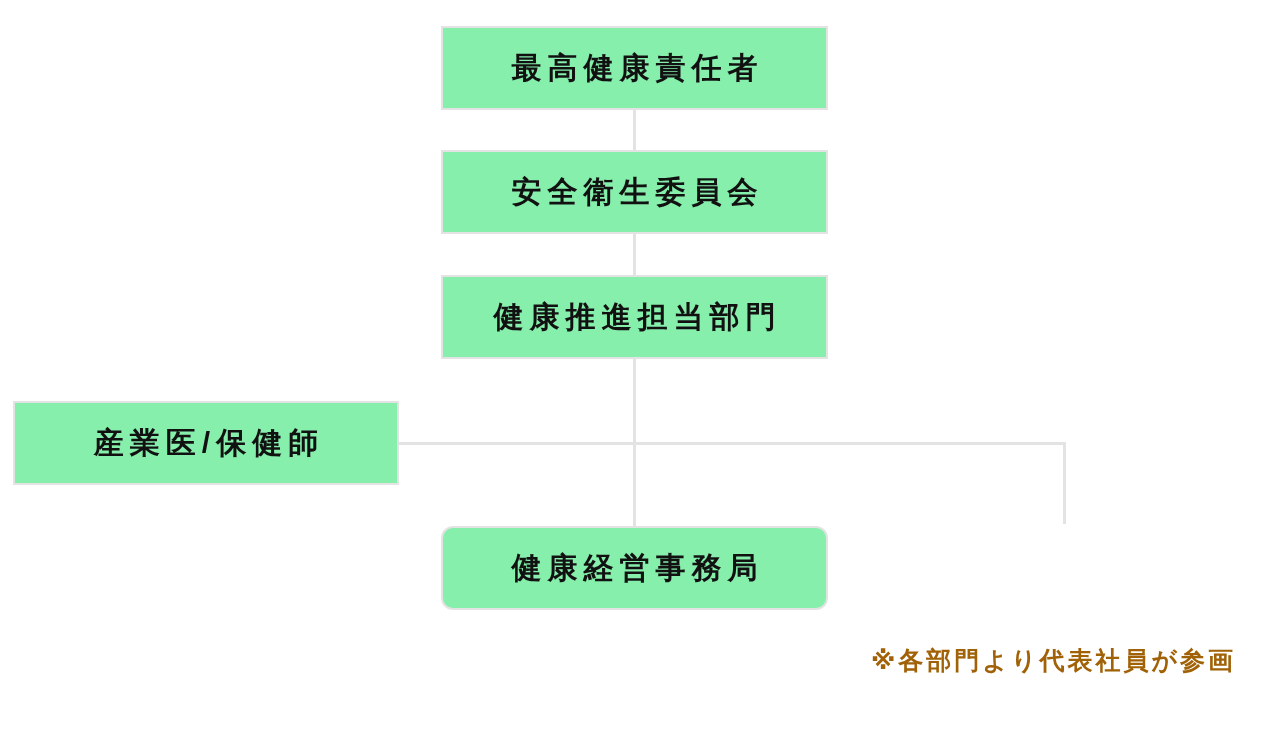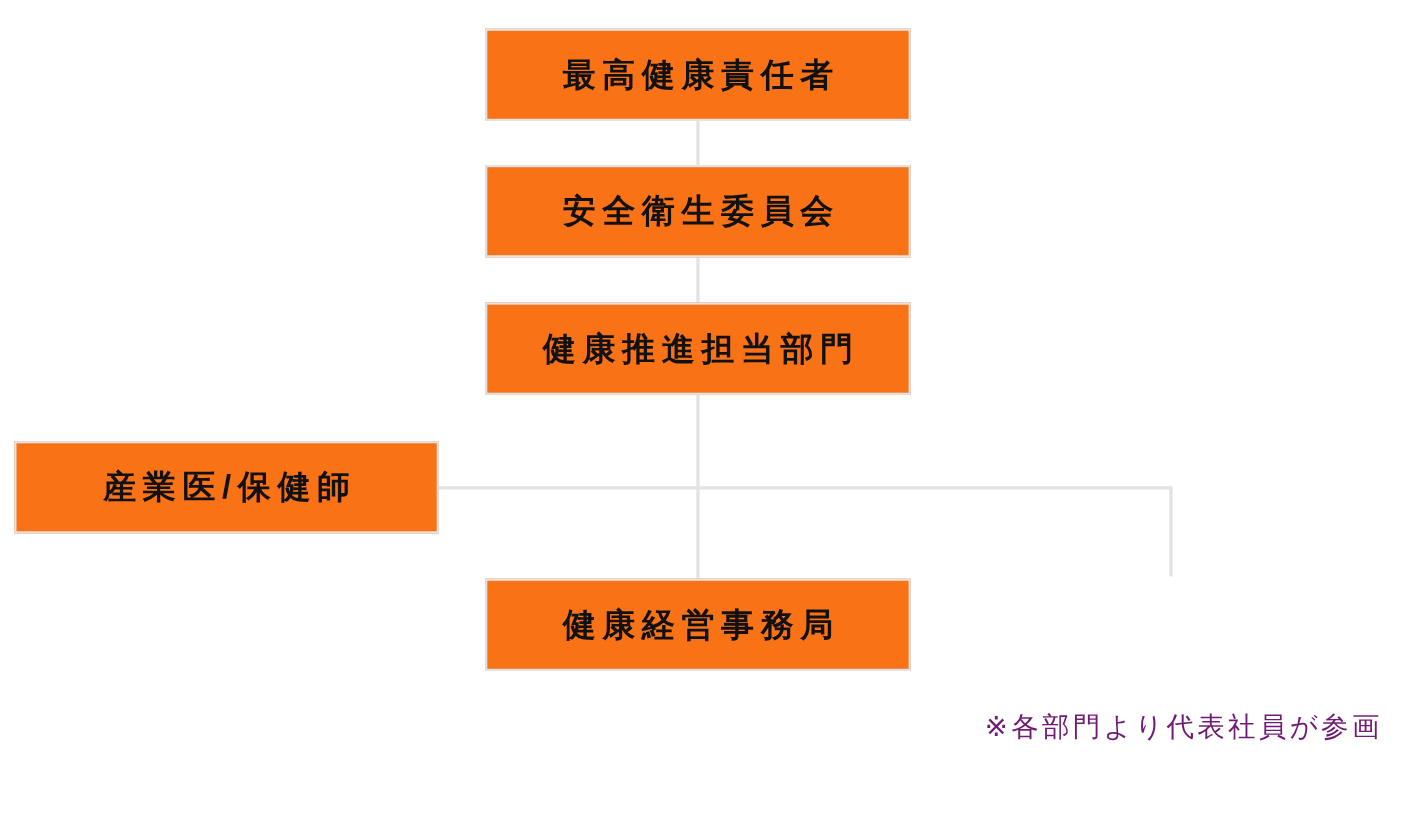--- a/index.html
+++ b/index.html
@@ -11,63 +11,62 @@
   .canvas {
     position: relative;
     width: 1278px;
     height: 747px;
     background: #ffffff;
     overflow: hidden;
   }
   .org-box {
     position: absolute;
     box-sizing: border-box;
-    background: #f97316;
+    background: #86efac;
     border: 2px solid #e3e3e3;
     display: flex;
     align-items: center;
     justify-content: center;
     z-index: 2;
   }
   .org-box .label {
     font-size: 30px;
     font-weight: 700;
     color: #111111;
     letter-spacing: 6px;
     text-indent: 6px; 
     white-space: nowrap;
   }
   
   .box-a { left: 441px; top: 26px;  width: 387px; height: 84px; }
   .box-b { left: 441px; top: 150px; width: 387px; height: 84px; }
   .box-c { left: 441px; top: 275px; width: 387px; height: 84px; }
   .box-d { left: 13px;  top: 401px; width: 386px; height: 84px; }
-  .box-e { left: 441px; top: 526px; width: 387px; height: 84px; }
+  .box-e { left: 441px; top: 526px; width: 387px; height: 84px; border-radius: 12px; }
   .box-f { left: 871px; top: 524px; width: 386px; height: 86px; }
 
   .connector {
     position: absolute;
     background: #e3e3e3;
     z-index: 1;
   }
   .conn-v1 { left: 633px;  top: 110px; width: 3px;   height: 40px; }
   .conn-v2 { left: 633px;  top: 234px; width: 3px;   height: 41px; }
   .conn-v3 { left: 633px;  top: 359px; width: 3px;   height: 167px; }
   .conn-h1 { left: 399px;  top: 442px; width: 667px; height: 3px; }
   .conn-v4 { left: 1063px; top: 443px; width: 3px;   height: 81px; }
 
   .footnote {
     position: absolute;
     left: 871px;
     top: 644px;
     width: 386px;
-    text-align: right;
     font-size: 25px;
-    font-weight: 400;
-    color: #701a75;
+    font-weight: 700;
+    color: #a16207;
     letter-spacing: 3px;
     white-space: nowrap;
   }
 </style>
 </head>
 <body>
 
 <div class="canvas">
 
   <div class="connector conn-v1"></div>

